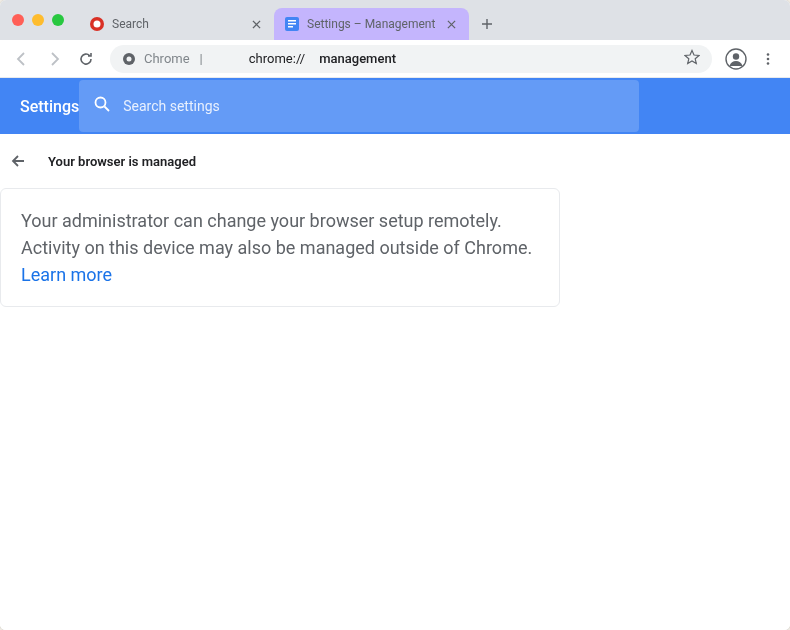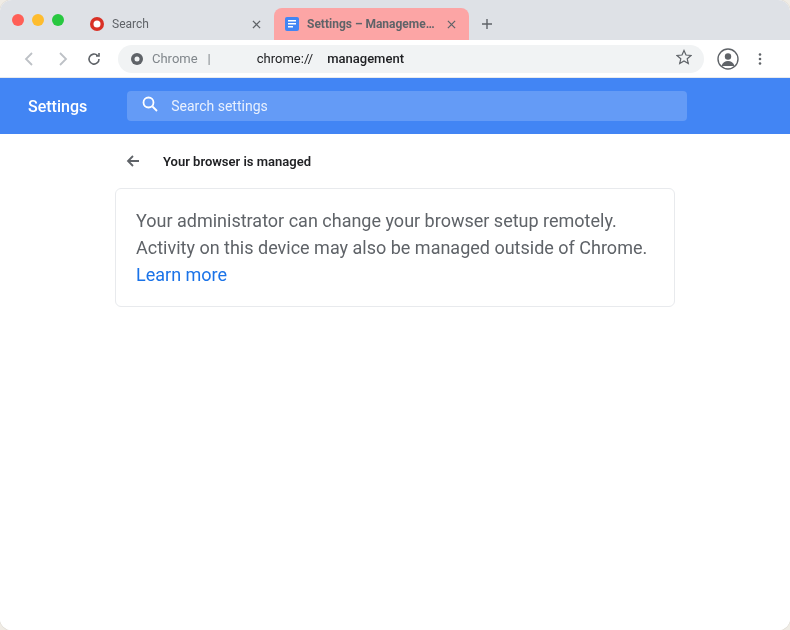--- a/index.html
+++ b/index.html
@@ -1,57 +1,57 @@
 <!DOCTYPE html>
 <html><head>
   <meta charset="utf-8">
   <style>
     * { margin: 0; padding: 0; box-sizing: border-box; font-family: -apple-system, BlinkMacSystemFont, "Segoe UI", Roboto, sans-serif; }
     body { width: 790px; height: 630px; background: #f0ece5; overflow: hidden; }
-    .browser-window { width: 100%; height: 100%; background: #fff; border-radius: 12px; overflow: hidden; display: flex; flex-direction: column; box-shadow: 0 0 0 1px rgba(0,0,0,0.05); }
+    .browser-window { width: 100%; height: 100%; background: #fff; border-radius: 6px; overflow: hidden; display: flex; flex-direction: column; box-shadow: 0 0 0 1px rgba(0,0,0,0.05); }
     
     .titlebar { height: 40px; background: #dee1e6; display: flex; align-items: center; padding-left: 12px; }
     .traffic-lights { display: flex; gap: 8px; margin-right: 15px; }
     .traffic-light { width: 12px; height: 12px; border-radius: 50%; }
     .tl-red { background: #ff5f57; }
     .tl-yellow { background: #febc2e; }
     .tl-green { background: #28c840; }
     
     .tabs { display: flex; height: 100%; align-items: flex-end; flex: 1; }
     .tab { height: 32px; width: 195px; display: flex; align-items: center; padding: 0 10px; font-size: 12px; color: #5f6368; position: relative; gap: 7px; }
-    .tab.active { background: #fca5a5; border-radius: 8px 8px 0 0; font-weight: bold; }
+    .tab.active { background: #c4b5fd; border-radius: 8px 8px 0 0; }
     .tab-favicon { width: 16px; height: 16px; display: flex; align-items: center; justify-content: center; flex-shrink: 0; }
     .tab-title { flex: 1; white-space: nowrap; overflow: hidden; text-overflow: ellipsis; }
     .tab-close { width: 16px; height: 16px; display: flex; align-items: center; justify-content: center; color: #5f6368; font-size: 14px; cursor: pointer; }
     .new-tab { width: 28px; height: 28px; display: flex; align-items: center; justify-content: center; color: #5f6368; font-size: 18px; cursor: pointer; margin-left: 4px; margin-bottom: 2px; }
     
-    .toolbar { height: 38px; background: #fff; display: flex; align-items: center; padding: 0 16px; gap: 4px; border-bottom: 1px solid #e8eaed; }
+    .toolbar { height: 38px; background: #fff; display: flex; align-items: center; padding: 0 8px; gap: 4px; border-bottom: 1px solid #e8eaed; }
     .nav-btn { width: 28px; height: 28px; display: flex; align-items: center; justify-content: center; color: #5f6368; border-radius: 50%; cursor: pointer; }
     .nav-btn.disabled { color: #bdc1c6; cursor: default; }
     
     .omnibox { flex: 1; height: 28px; background: #f1f3f4; border-radius: 14px; display: flex; align-items: center; padding: 0 12px; margin: 0 6px; gap: 8px; font-size: 13px; }
     .omnibox-icon { color: #5f6368; display: flex; align-items: center; }
     .url-prefix { color: #80868b; }
     .url-sep { color: #80868b; margin: 0 2px; }
     .url-main { color: #202124; margin-left: 36px; }
     .url-path { color: #202124; font-weight: 500; margin-left: 14px; }
     .omnibox-spacer { flex: 1; }
     .star-icon { color: #5f6368; cursor: pointer; }
     
     .profile-btn { width: 28px; height: 28px; display: flex; align-items: center; justify-content: center; }
     .menu-btn { width: 28px; height: 28px; display: flex; align-items: center; justify-content: center; color: #5f6368; cursor: pointer; }
     
     .content { flex: 1; background: #fff; display: flex; flex-direction: column; overflow: hidden; }
-    .settings-header { height: 56px; background: #4285f4; display: flex; align-items: center; padding: 0 28px; gap: 40px; }
+    .settings-header { height: 56px; background: #4285f4; display: flex; align-items: center; padding: 0 20px; }
     .settings-title { color: #fff; font-size: 16px; font-weight: 500; }
-    .settings-search { flex: 1; max-width: 560px; height: 30px; background: rgba(255,255,255,0.18); border-radius: 4px; display: flex; align-items: center; padding: 0 14px; gap: 12px; }
+    .settings-search { flex: 1; max-width: 560px; height: 52px; background: rgba(255,255,255,0.18); border-radius: 4px; display: flex; align-items: center; padding: 0 14px; gap: 12px; }
     .settings-search input { flex: 1; background: transparent; border: none; outline: none; color: #fff; font-size: 14px; }
     .settings-search input::placeholder { color: rgba(255,255,255,0.85); }
     
-    .settings-body { flex: 1; display: flex; justify-content: center; background: #fff; overflow: auto; }
+    .settings-body { flex: 1; display: flex; justify-content: flex-start; background: #fff; overflow: auto; }
     .settings-panel { width: 560px; margin-top: 0; }
     .panel-header { display: flex; align-items: center; gap: 20px; padding: 18px 10px; }
     .back-arrow { color: #5f6368; cursor: pointer; display: flex; align-items: center; }
     .panel-title { font-size: 13px; font-weight: 600; color: #202124; }
     .panel-card { border: 1px solid #e8eaed; border-radius: 6px; padding: 18px 20px; font-size: 18px; color: #5f6368; line-height: 1.5; }
     .learn-more { color: #1a73e8; cursor: pointer; }
   </style>
 </head>
 <body>
 

